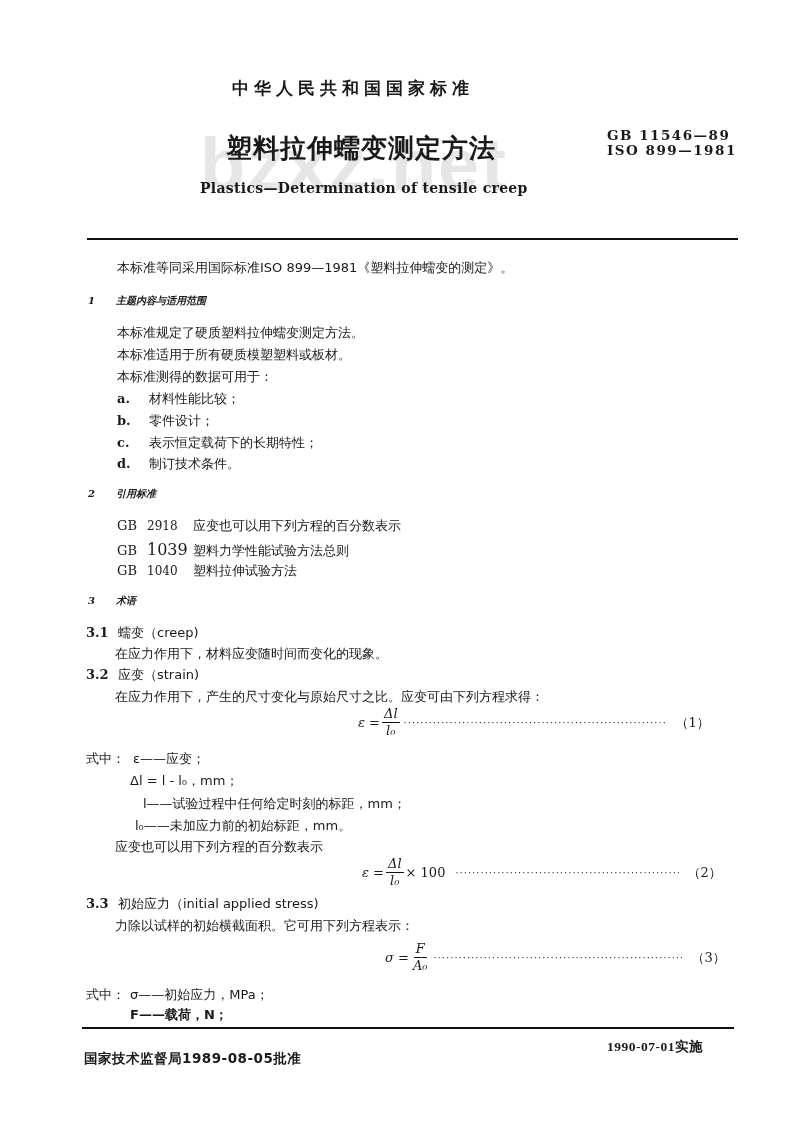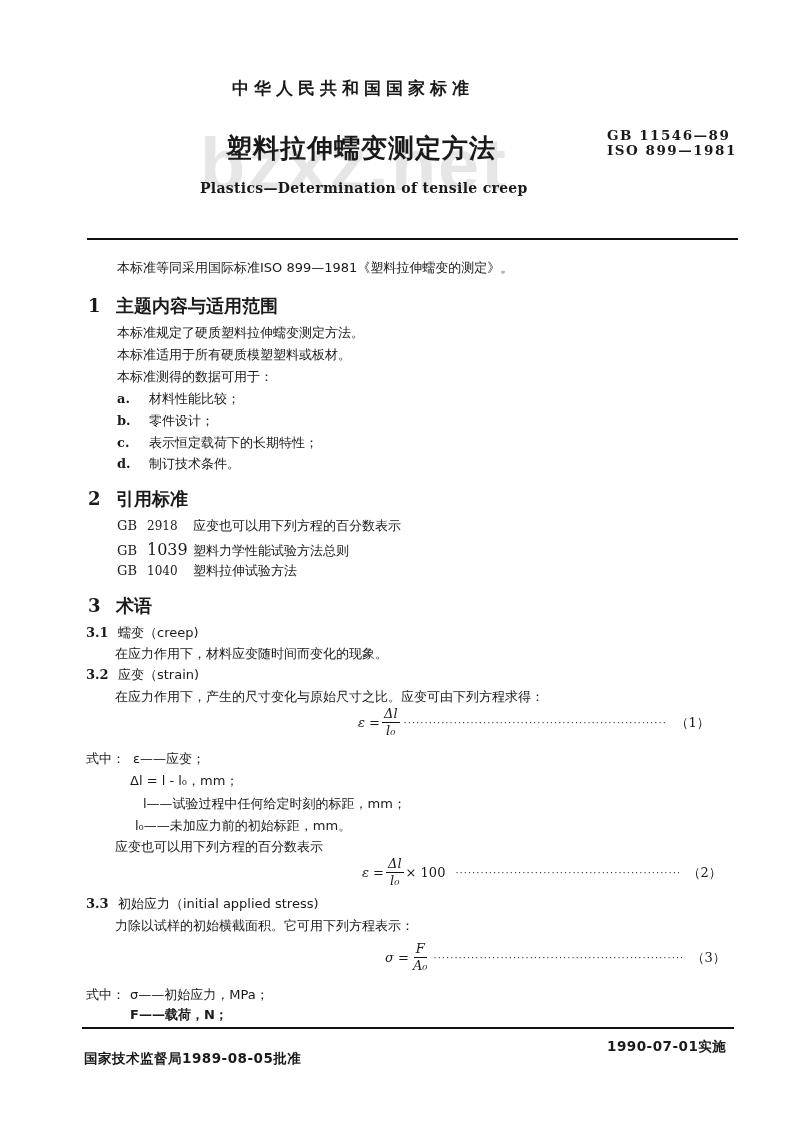--- a/index.html
+++ b/index.html
@@ -25,21 +25,21 @@
     .national { left: 232px; top: 77px; font-family: "DejaVu Sans", sans-serif; font-weight: bold; font-size: 17px; letter-spacing: 5px; }
     .title-cn { left: 226px; top: 131px; font-family: "DejaVu Sans", sans-serif; font-weight: bold; font-size: 26px; letter-spacing: 1px; }
     .title-en { left: 200px; top: 180px; font-family: "DejaVu Serif", serif; font-weight: bold; font-size: 14px; letter-spacing: 0.3px; }
     .std-no { left: 607px; top: 128px; font-family: "DejaVu Serif", serif; font-weight: bold; font-size: 13.5px; line-height: 15px; letter-spacing: 1.5px; }
 
     .rule { position: absolute; background: #111; }
     .rule-top { left: 87px; top: 238px; width: 651px; height: 2px; }
     .rule-bottom { left: 82px; top: 1027px; width: 652px; height: 2px; }
 
     .body-text { font-family: "DejaVu Sans", sans-serif; font-size: 13px; }
-    .h-sec { font-family: "DejaVu Sans", sans-serif; font-weight: bold; font-size: 18px; }
+    .h-sec { font-family: "DejaVu Sans", sans-serif; font-weight: bold; font-size: 10px; font-style: italic; }
     .num { display: inline-block; font-weight: bold; font-family: "DejaVu Serif", serif; }
     .mono-ish { font-family: "DejaVu Serif", serif; }
 
     .italic { font-style: italic; font-family: "DejaVu Serif", serif; }
 
     .frac { display: inline-flex; flex-direction: column; align-items: center; vertical-align: middle; margin: 0 2px; }
     .frac .top { border-bottom: 1px solid #111; padding: 0 2px; line-height: 16px; }
     .frac .bot { line-height: 16px; padding: 0 2px; }
 
     .eq { font-family: "DejaVu Serif", serif; font-size: 13px; display: flex; align-items: center; }
@@ -159,16 +159,16 @@
       <span class="eqno" style="margin-left:10px;">（3）</span>
     </div>
 
     <div class="abs body-text" style="left:86px; top:986px;">式中：</div>
     <div class="abs body-text" style="left:130px; top:986px;">σ——初始应力，MPa；</div>
     <div class="abs body-text" style="left:130px; top:1006px;font-weight:bold;">F——载荷，N；</div>
 
     <div class="rule rule-bottom"></div>
 
     <div class="abs footer" style="left:84px; top:1038px;margin-top:12px;">国家技术监督局1989-08-05批准</div>
-    <div class="abs footer" style="left:607px; top:1038px;">1990-07-01实施</div>
+    <div class="abs footer" style="left:607px; top:1038px;font-family:Liberation Serif, serif;">1990-07-01实施</div>
 
   </div>
 </div>
 
 </body></html>

